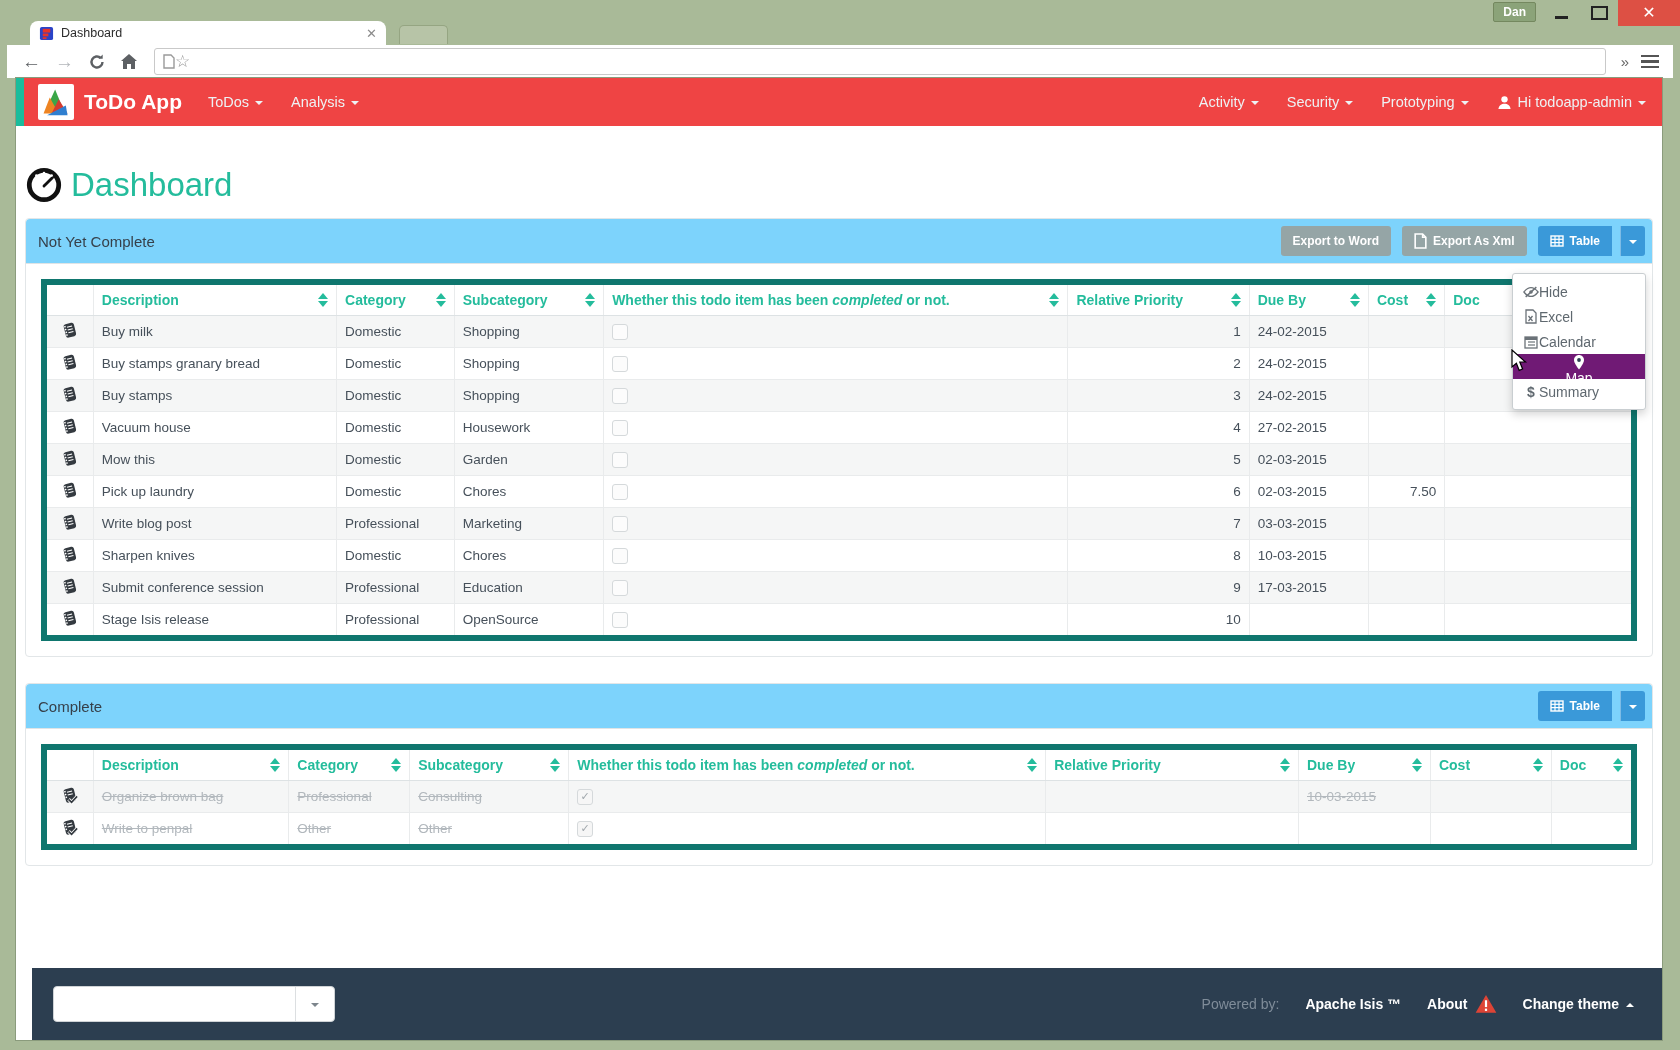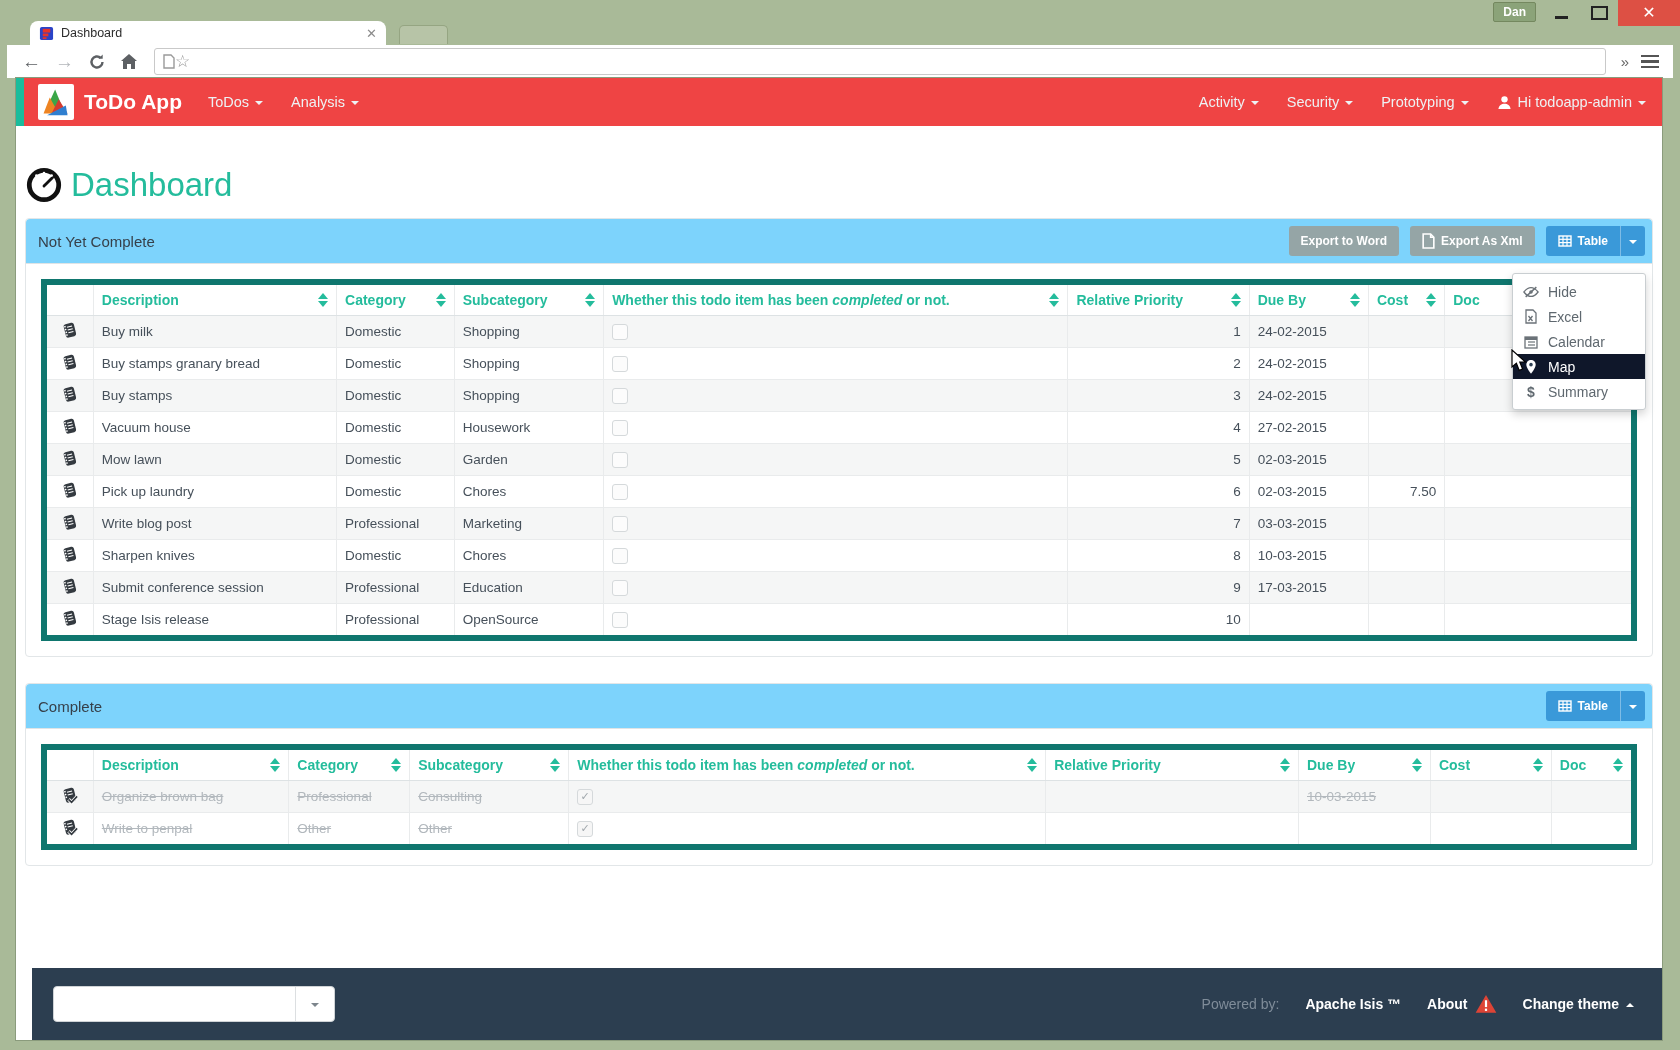--- a/index.html
+++ b/index.html
@@ -62,21 +62,21 @@
   
   .panel{border:1px solid #e2e6e8;border-radius:4px;margin-bottom:26px;position:relative;}
   .panel-heading{background:#7dd3fc;border-bottom:1px solid #dfe4e6;border-radius:4px 4px 0 0;
        height:44px;display:flex;align-items:center;padding:0 7px 0 12px;}
   .panel-title{font-size:15px;color:#36404a;}
   .panel-buttons{margin-left:auto;display:flex;align-items:center;gap:11px;}
   .btn{height:30px;border:none;border-radius:3px;color:#fff;font-size:12px;font-weight:bold;
        display:flex;align-items:center;gap:6px;padding:0 12px;font-family:inherit;}
   .btn-gray{background:#95a5a6;}
   .btn-blue{background:#3a99d9;}
-  .split{display:flex;}
+  .split{display:flex;gap:8px;}
   .split .btn{border-radius:3px 0 0 3px;}
   .split .caret-btn{width:24px;background:#3a99d9;border-radius:0 3px 3px 0;border-left:1px solid rgba(255,255,255,.35);
        display:flex;align-items:center;justify-content:center;color:#fff;}
   .panel-body{padding:15px;}
 
   
   table.grid{width:100%;border-collapse:collapse;border:6px solid #0f766e;table-layout:fixed;}
   .grid th{height:30px;text-align:left;font-size:14px;font-weight:bold;color:#24bc9c;
        padding:0 8px;border-bottom:1px solid #dde2e4;}
   .grid th .hwrap{display:flex;align-items:center;}
@@ -93,23 +93,23 @@
   .icon-cell{text-align:center;}
   .cb{display:inline-block;width:14px;height:14px;border:1px solid #d5d9db;border-radius:3px;
        background:#fcfcfc;vertical-align:middle;font-size:11px;line-height:13px;text-align:center;color:#9fa6ab;}
   .complete-grid td{color:#b2b8bd;text-decoration:line-through;}
   .complete-grid .cb{text-decoration:none;background:#f6f6f6;}
   em.comp{font-style:italic;}
 
   
   .dropdown-menu{position:absolute;right:6px;top:54px;width:132px;background:#fff;z-index:50;
        border:1px solid #c9ced1;border-radius:3px;box-shadow:0 4px 10px rgba(0,0,0,.18);padding:5px 0;}
-  .dd-item{height:25px;display:flex;align-items:center;gap:9px;padding:0 10px;font-size:14px;color:#5f686f;}
+  .dd-item{height:25px;display:flex;align-items:center;gap:0;padding:0 10px;font-size:14px;color:#5f686f;}
   .dd-item svg,.dd-item .dd-glyph{width:16px;text-align:center;flex:0 0 16px;}
-  .dd-item.active{background:#0f172a;color:#fff;}
+  .dd-item.active{background:#701a75;color:#fff;flex-direction:column;}
   .dd-glyph{font-size:14px;font-weight:bold;}
 
   
   .footer{position:absolute;left:16px;right:0;bottom:0;height:72px;background:#2c3e50;
        display:flex;align-items:center;padding:0 28px 0 21px;box-sizing:border-box;}
   .footer-select{width:280px;height:34px;background:#fff;border:1px solid #cfd3d6;border-radius:4px;
        display:flex;align-items:center;}
   .fs-text{flex:1;}
   .fs-caret{width:38px;height:100%;border-left:1px solid #dcdfe1;display:flex;align-items:center;justify-content:center;color:#7d858c;}
   .footer-right{margin-left:auto;display:flex;align-items:center;gap:26px;}
@@ -499,21 +499,21 @@
                         <circle cx="6.3" cy="5" r=".9" fill="#fff"></circle>
                         <circle cx="6.3" cy="8" r=".9" fill="#fff"></circle>
                         <circle cx="6.3" cy="11" r=".9" fill="#fff"></circle>
                         <circle cx="6.3" cy="14" r=".9" fill="#fff"></circle>
                         <line x1="8.3" y1="6" x2="13.8" y2="6" stroke="#fff" stroke-width="1.2"></line>
                         <line x1="8.3" y1="9" x2="13.8" y2="9" stroke="#fff" stroke-width="1.2"></line>
                         <line x1="8.3" y1="12" x2="13.8" y2="12" stroke="#fff" stroke-width="1.2"></line>
                       </g>
                     </svg>
                   </td>
-                  <td>Mow lawn</td>
+                  <td>Mow this</td>
                   <td>Domestic</td>
                   <td>Garden</td>
                   <td><span class="cb"></span></td>
                   <td class="num">5</td>
                   <td>02-03-2015</td>
                   <td class="num"></td>
                   <td></td>
                 </tr>
 
                 <tr>

